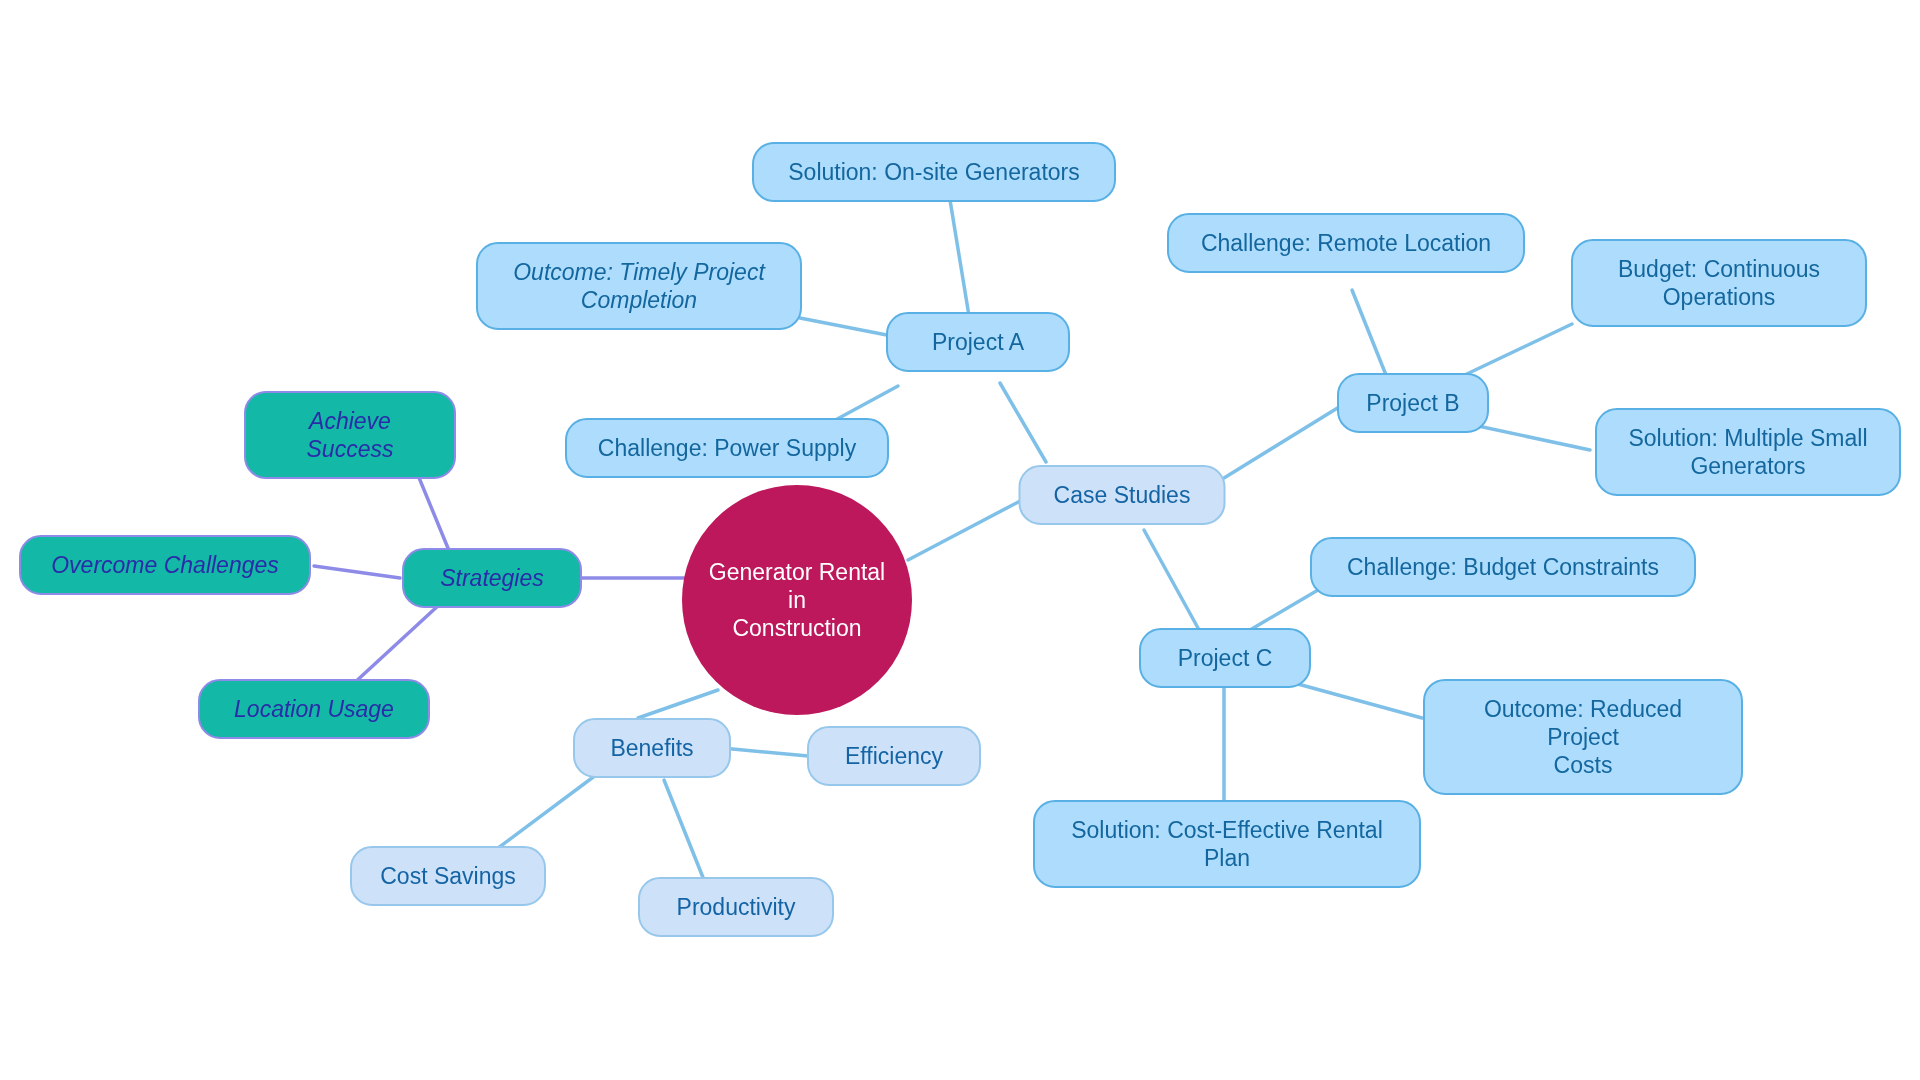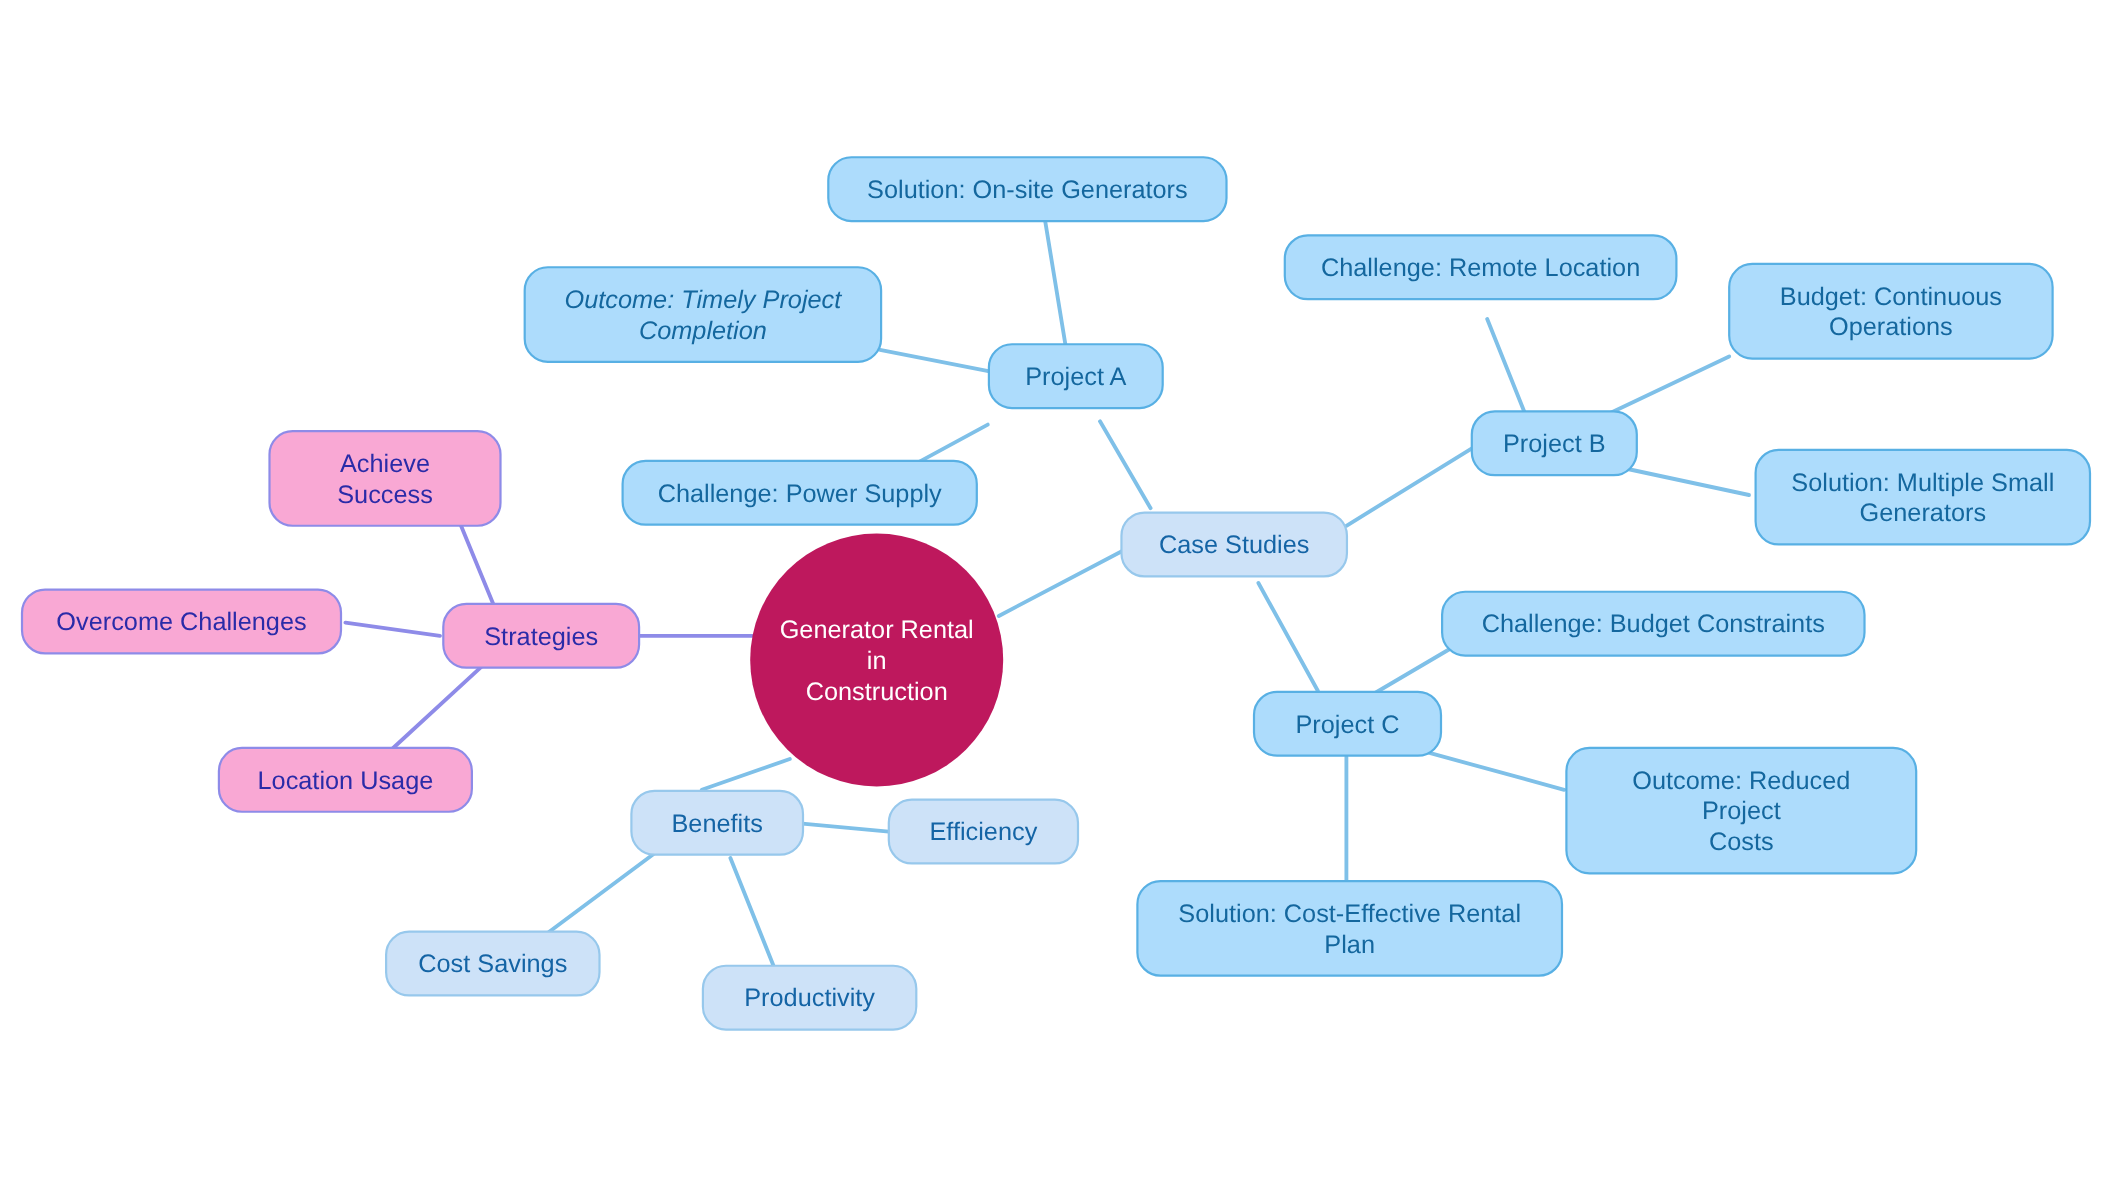--- a/index.html
+++ b/index.html
@@ -54,23 +54,24 @@
   .node.pill {
     border-radius: 22px;
     border-width: 2.5px;
     border-style: solid;
     font-size: 23px;
     padding: 14px 22px;
   }
 
   
   .node.purple {
-    background: #f9a8d4;
+    background: #14b8a6;
     border-color: #8e8be8;
     color: #2a2ba8;
+    font-style: italic;
   }
 
   
   .node.softblue {
     background: #cde2f8;
     border-color: #97c8ec;
     color: #1464a5;
   }
 
   
@@ -154,21 +155,21 @@
   </div>
 
   <div class="node pill softblue" style="left:736px; top:907px; width:196px;">
     <span>Productivity</span>
   </div>
 
   <div class="node pill softblue" style="left:1122px; top:495px; width:207px;">
     <span>Case Studies</span>
   </div>
 
-  <div class="node pill skyblue" style="left:978px; top:342px; width:160px;">
+  <div class="node pill skyblue" style="left:978px; top:342px; width:184px;">
     <span>Project A</span>
   </div>
 
   <div class="node pill skyblue" style="left:727px; top:448px; width:324px;">
     <span>Challenge: Power Supply</span>
   </div>
 
   <div class="node pill skyblue" style="left:934px; top:172px; width:364px;">
     <span>Solution: On-site Generators</span>
   </div>

